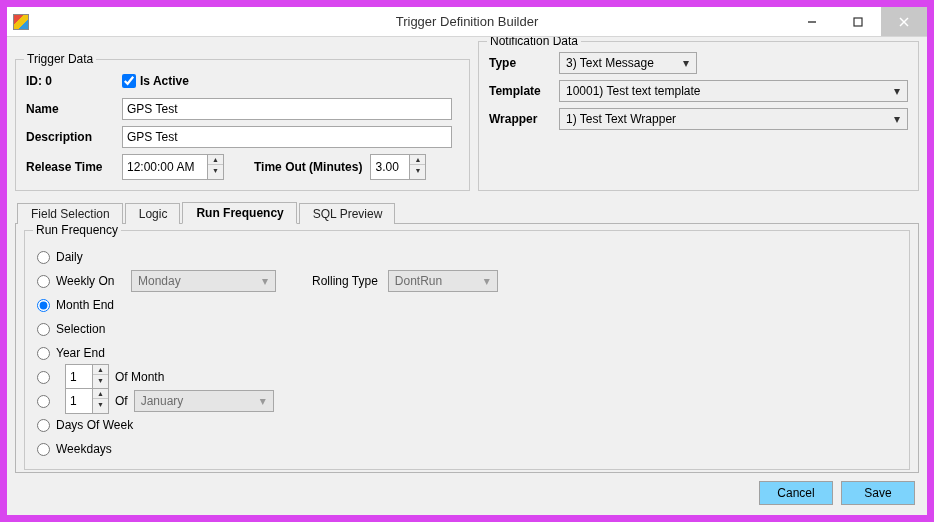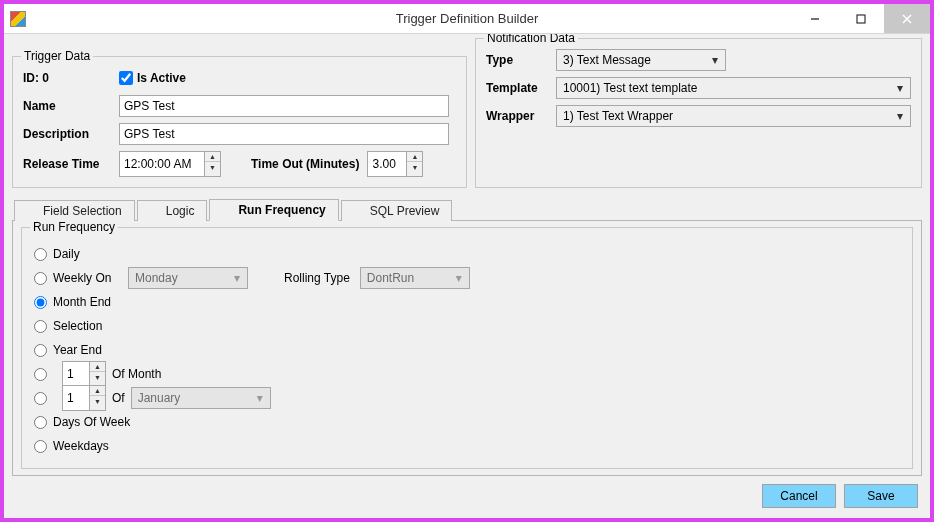--- a/index.html
+++ b/index.html
@@ -5,21 +5,21 @@
   * { box-sizing: border-box; }
   html, body {
     margin: 0; padding: 0;
     font-family: "Segoe UI", Tahoma, sans-serif;
     font-size: 12px;
     background: #fff;
     color: #000;
   }
   .window {
     width: 934px; height: 522px;
-    border: 4px solid #d946ef;
+    border: 7px solid #d946ef;
     background: #f0f0f0;
     display: flex; flex-direction: column;
     position: relative;
   }
   
   .titlebar {
     height: 30px;
     background: #fff;
     border-bottom: 1px solid #d6d6d6;
     display: flex; align-items: center;
@@ -162,21 +162,21 @@
   
   .tabs {
     margin-top: 10px;
     display: flex;
     align-items: flex-end;
     gap: 0;
     position: relative;
     padding-left: 2px;
   }
   .tab {
-    padding: 3px 12px 3px 28px;
+    padding: 3px 12px 3px 13px;
     border: 1px solid #b5b5b5;
     border-bottom: none;
     background: #f0f0f0;
     font-size: 12px;
     position: relative;
     top: 1px;
     margin-right: 2px;
   }
   .tab.active {
     background: #f0f0f0;
@@ -313,21 +313,21 @@
             </div>
           </div>
         </div>
       </div>
 
       <div class="groupbox gb-notif">
         <div class="legend">Notification Data</div>
 
         <div class="form-row">
           <span class="lbl">Type</span>
-          <div class="combo" style="width:170px">
+          <div class="combo" style="width:138px">
             <span class="combo-text">3) Text Message</span>
             <span class="combo-arrow">▾</span>
           </div>
         </div>
 
         <div class="form-row">
           <span class="lbl">Template</span>
           <div class="combo" style="flex:1">
             <span class="combo-text">10001) Test text template</span>
             <span class="combo-arrow">▾</span>
@@ -360,21 +360,21 @@
             <input type="radio" name="freq" style="">
             <span class="radio-label">Daily</span>
           </label>
         </div>
 
         <div class="freq-row">
           <label class="radio">
             <input type="radio" name="freq" style="">
             <span class="radio-label">Weekly On</span>
           </label>
-          <div class="combo disabled" style="width:120px">
+          <div class="combo disabled" style="width:145px">
             <span class="combo-text">Monday</span>
             <span class="combo-arrow">▾</span>
           </div>
           <div class="rolling-area" style="margin-left:30px">
             <span>Rolling Type</span>
             <div class="combo disabled" style="width:110px">
               <span class="combo-text">DontRun</span>
               <span class="combo-arrow">▾</span>
             </div>
           </div>

